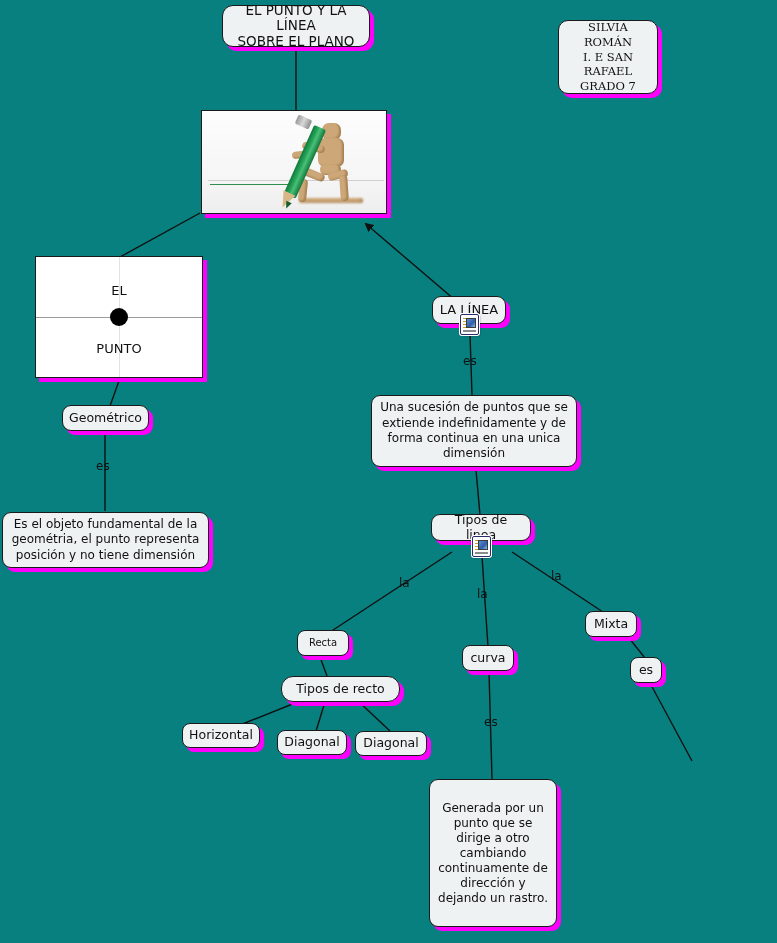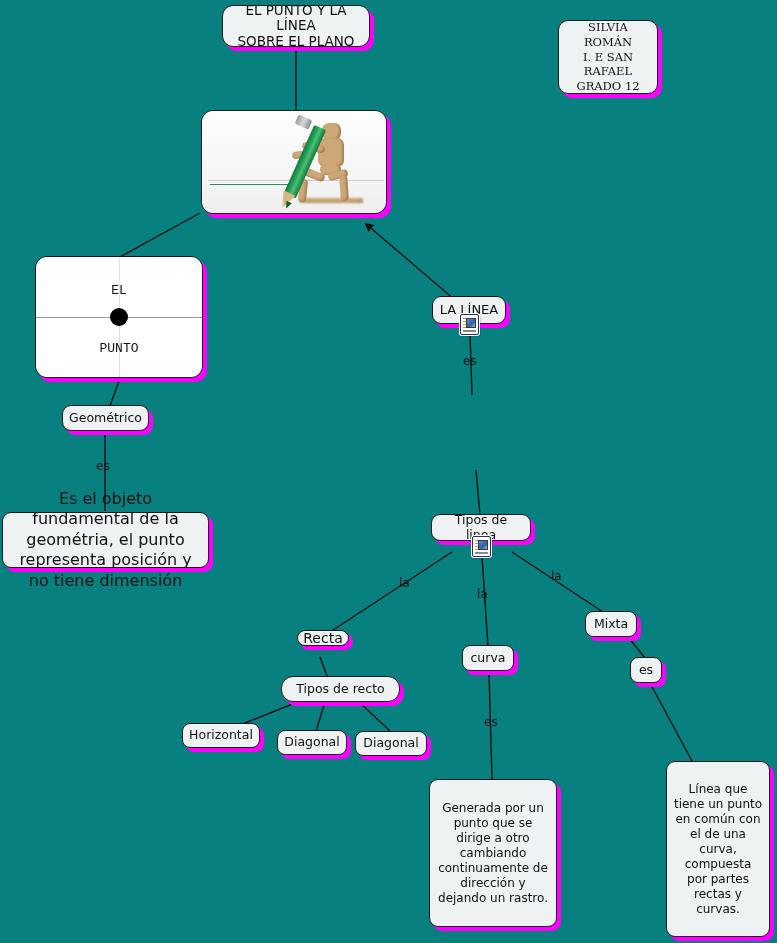--- a/index.html
+++ b/index.html
@@ -55,22 +55,21 @@
     font-size: 11.5px;
     line-height: 1.3;
     border-radius: 10px;
   }
 
   
   .media-node {
     background: #0c4a6e;
     overflow: hidden;
     padding: 0;
-    border-radius: 12px;
-    font-family: Liberation Mono, monospace;
+    border-radius: 0;
   }
   .media-inner {
     position: relative;
     width: 100%;
     height: 100%;
     overflow: hidden;
     background: #ffffff;
   }
 
   
@@ -294,21 +293,21 @@
   </svg>
 
   <div class="node title-node" style="left:222px; top:5px; width:148px; height:42px;text-align:center;">
     <span class="node-text" style="white-space:pre-line;">EL PUNTO Y LA LÍNEA
 SOBRE EL PLANO</span>
   </div>
 
   <div class="node author-node" style="left:558px; top:20px; width:100px; height:74px;">
     <span class="node-text" style="white-space:pre-line;">SILVIA ROMÁN
 I. E SAN RAFAEL
-GRADO 12</span>
+GRADO 7</span>
   </div>
 
   <div class="node media-node" style="left:201px; top:110px; width:186px; height:104px;">
     <div class="media-inner pencil-scene">
       <div class="pencil-floorline"></div>
       <div class="pencil-drawnline"></div>
       <div class="man">
         <i class="m-shadow"></i>
         <i class="m-head"></i>
         <i class="m-torso"></i>
@@ -348,40 +347,43 @@
         <span></span>
     </span>
     <span class="rb-thumb"></span>
     <span class="rb-foot"></span>
   </div>
 
   <div class="node" style="left:62px; top:405px; width:87px; height:26px; font-size:12.5px;">
     <span class="node-text">Geométrico</span>
   </div>
 
-
-  <div class="node" style="left:2px; top:512px; width:207px; height:56px; font-size:16px; line-height:1.28;">
+  <div class="node" style="left:371px; top:395px; width:206px; height:72px; font-size:12px; line-height:1.28;">
+    <span class="node-text">Una sucesión de puntos que se extiende indefinidamente y de forma continua en una unica dimensión</span>
+  </div>
+
+  <div class="node" style="left:2px; top:512px; width:207px; height:56px; font-size:12px; line-height:1.28;">
     <span class="node-text">Es el objeto fundamental de la geométria, el punto representa posición y no tiene dimensión</span>
   </div>
 
   <div class="node" style="left:431px; top:514px; width:100px; height:27px; font-size:12.5px;">
     <span class="node-text">Tipos de linea</span>
   </div>
   <div class="res-badge" style="left:472px; top:536px;">
     <span class="rb-lines">
       <span></span>
         <span></span>
         <span></span>
         <span></span>
     </span>
     <span class="rb-thumb"></span>
     <span class="rb-foot"></span>
   </div>
 
-  <div class="node tiny" style="left:297px; top:630px; width:52px; height:16px; font-size:14px;">
+  <div class="node tiny" style="left:297px; top:630px; width:52px; height:26px; font-size:10px;">
     <span class="node-text">Recta</span>
   </div>
 
   <div class="node tiny" style="left:462px; top:645px; width:52px; height:26px; font-size:12.5px;">
     <span class="node-text">curva</span>
   </div>
 
   <div class="node tiny" style="left:585px; top:611px; width:52px; height:26px; font-size:12.5px;">
     <span class="node-text">Mixta</span>
   </div>
@@ -403,23 +405,20 @@
   </div>
 
   <div class="node tiny" style="left:630px; top:657px; width:32px; height:26px; font-size:12.5px;">
     <span class="node-text">es</span>
   </div>
 
   <div class="node" style="left:429px; top:779px; width:128px; height:148px; font-size:12px; line-height:1.25;">
     <span class="node-text">Generada por un punto que se dirige a otro cambiando continuamente de dirección y dejando un rastro.</span>
   </div>
 
-  <div class="node" style="left:666px; top:761px; width:104px; height:176px; font-size:12px; line-height:1.25;">
-    <span class="node-text">Línea que tiene un punto en común con el de una curva, compuesta por partes rectas y curvas.</span>
-  </div>
 
   <div class="edge-label" style="left:96px; top:459px;">es</div>
 
   <div class="edge-label" style="left:463px; top:354px;">es</div>
 
   <div class="edge-label" style="left:399px; top:576px;">la</div>
 
   <div class="edge-label" style="left:477px; top:587px;">la</div>
 
   <div class="edge-label" style="left:551px; top:569px;">la</div>

